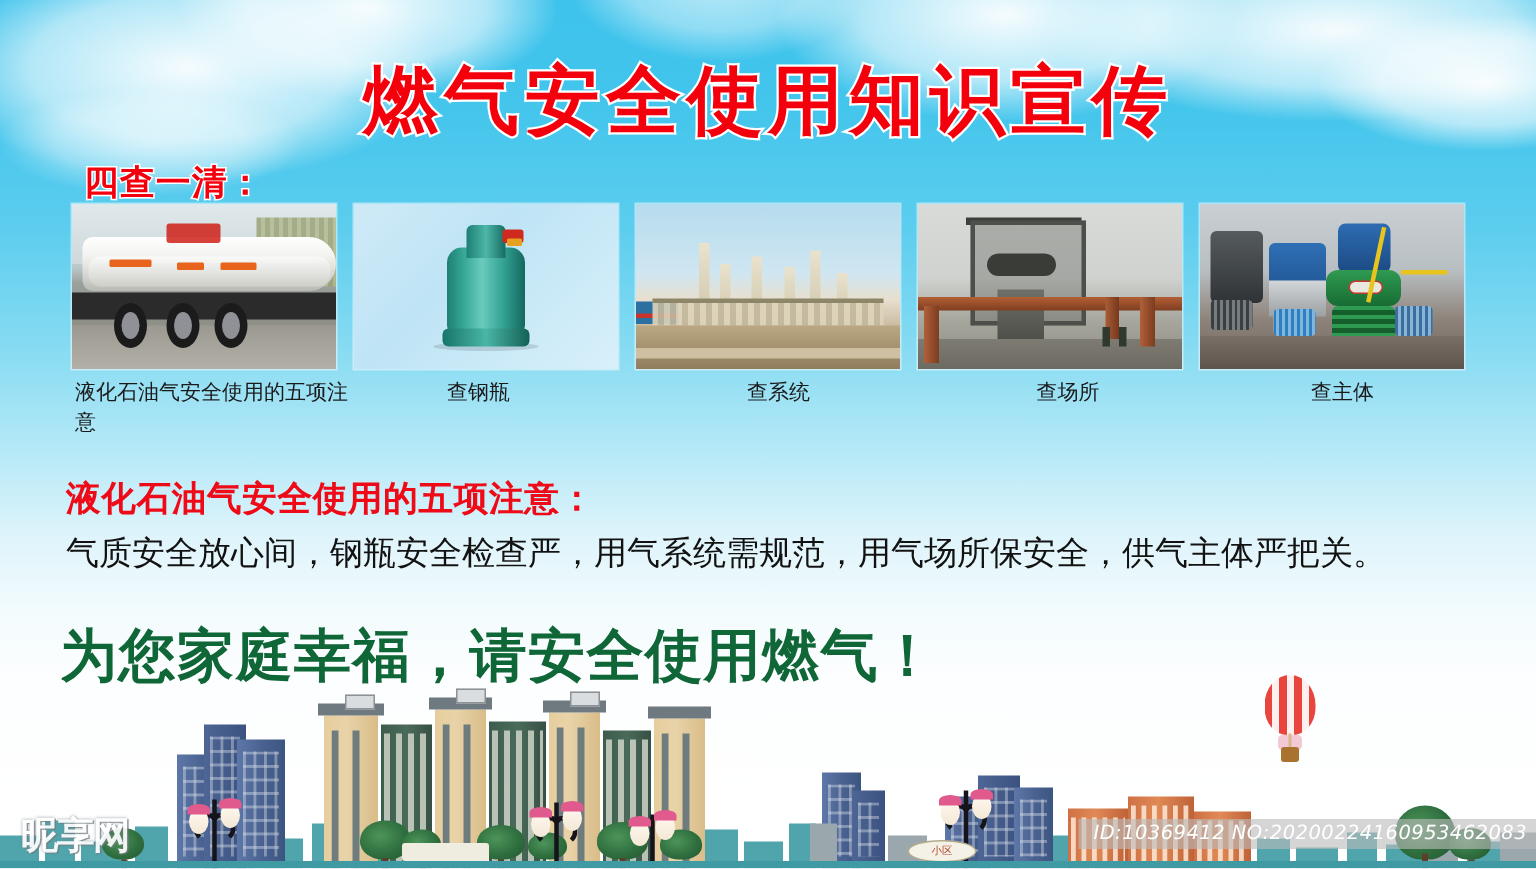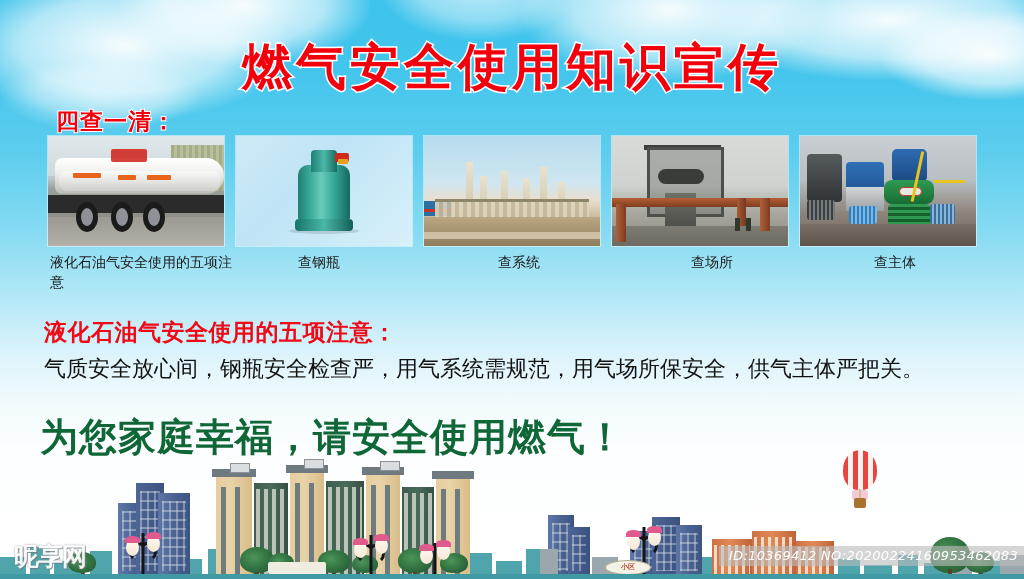--- a/index.html
+++ b/index.html
@@ -299,21 +299,21 @@
   #balloon .envelope {
     position:absolute; left:0; top:0; width:34px; height:40px;
     border-radius: 50% 50% 45% 45%;
     background: repeating-linear-gradient(90deg,#e8453f 0 5px,#fdf0ee 5px 10px);
   }
   #balloon .basket { position:absolute; left:11px; top:48px; width:12px; height:10px; background:#a9722f; border-radius:2px; }
   #balloon .rope { position:absolute; left:16px; top:39px; width:2px; height:10px; background:#d8b98c; }
   #balloon .rider { position:absolute; left:9px; top:40px; width:16px; height:10px; background:#f3c9d6; border-radius:3px; }
 
   .sign { position:absolute; bottom:4px; width:44px; height:13px; background:#f4f1e6; border:1px solid #b4a98c; border-radius:50%;
-          font-size:7px; color:#b5462f; text-align:center; line-height:13px;font-weight:bold; }
+          font-size:7px; color:#b5462f; text-align:center; line-height:13px; }
 
   
   #watermark {
     position: absolute;
     left: 14px;
     bottom: 6px;
     display: flex;
     align-items: center;
     gap: 18px;
     opacity: .92;

